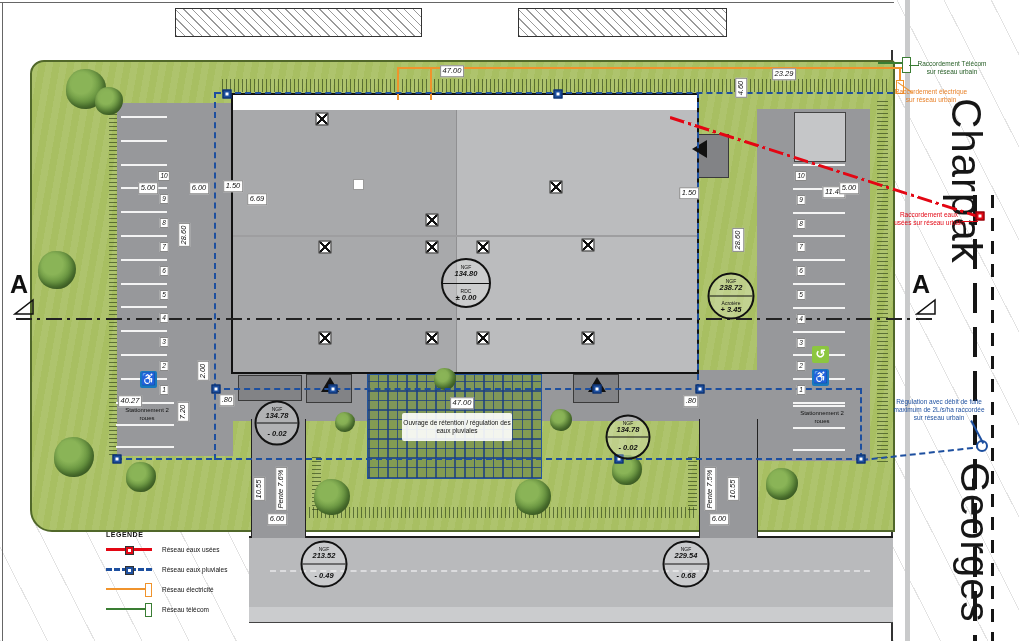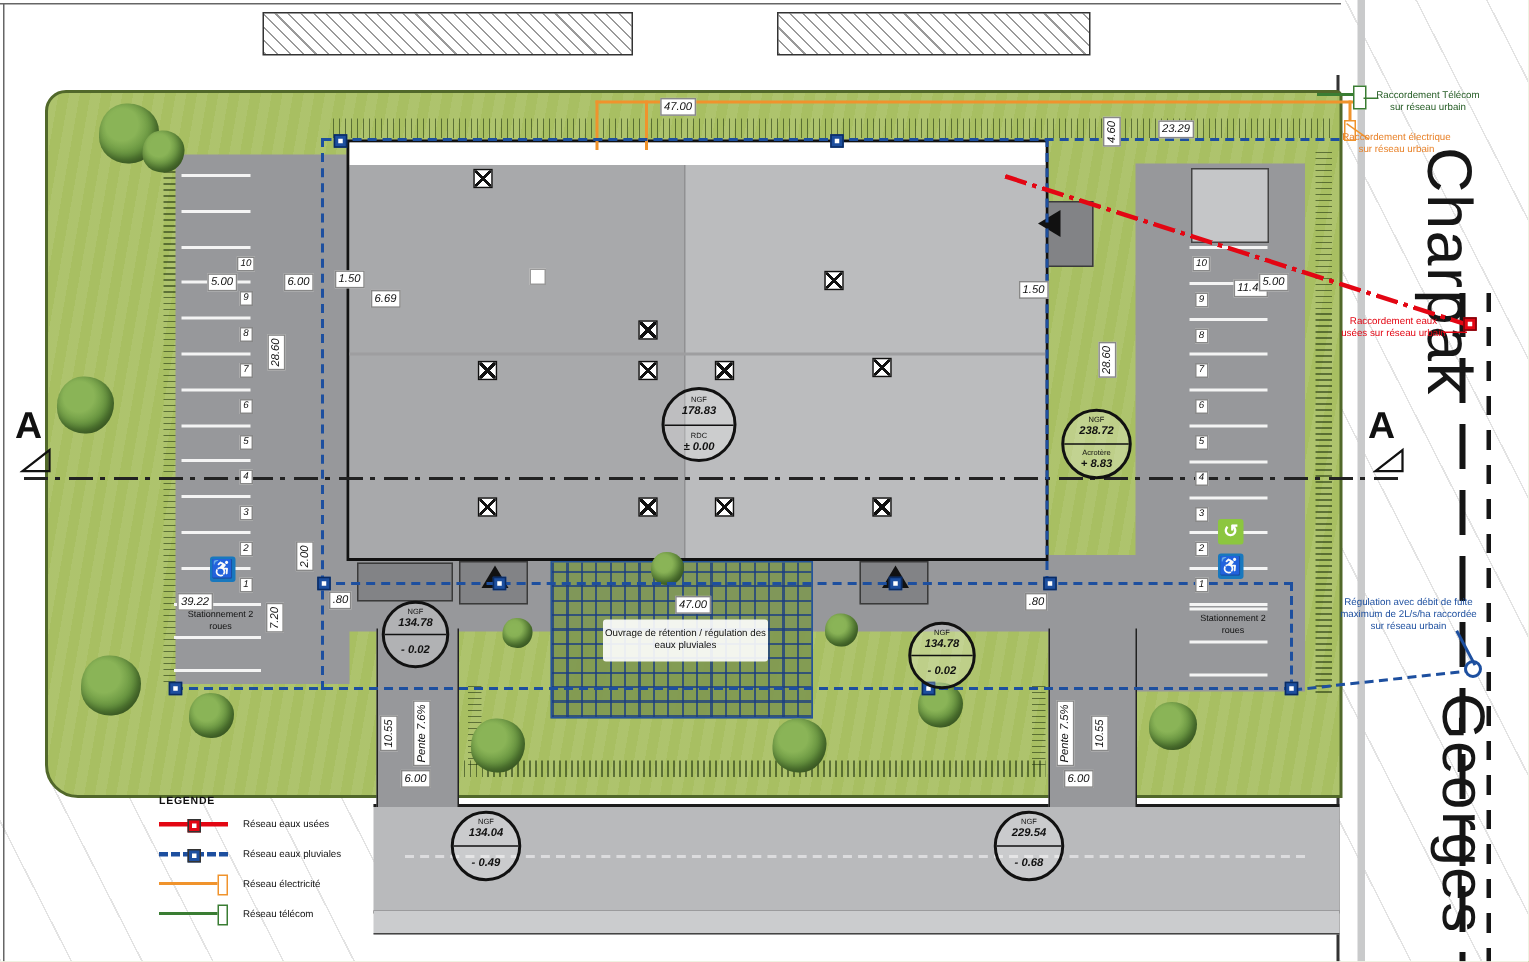--- a/index.html
+++ b/index.html
@@ -184,35 +184,35 @@
         <path d="M2 16 L20 16 L20 2 Z" fill="none" stroke="#111" stroke-width="1.5"></path>
       </svg></div>
   <div class="sec-A" style="left:912px;top:272px;">A</div>
   <div class="abs" style="left:915px;top:298px;z-index:30;"><svg width="22" height="18">
         <path d="M2 16 L20 16 L20 2 Z" fill="none" stroke="#111" stroke-width="1.5"></path>
       </svg></div>
 
   <div class="circle" style="left:466px;top:283px;width:46px;height:46px;">
     <div class="half">
         <span class="ref">NGF</span>
-        <span class="val">178.83</span>
+        <span class="val">134.80</span>
       </div>
     <div class="half bot">
         <span class="ref">RDC</span>
         <span class="val">± 0.00</span>
       </div>
   </div>
   <div class="circle" style="left:731px;top:296px;width:43px;height:43px;">
     <div class="half">
         <span class="ref">NGF</span>
         <span class="val">238.72</span>
       </div>
     <div class="half bot">
         <span class="ref">Acrotère</span>
-        <span class="val">+ 8.83</span>
+        <span class="val">+ 3.45</span>
       </div>
   </div>
   <div class="circle" style="left:277px;top:423px;width:41px;height:41px;">
     <div class="half">
         <span class="ref">NGF</span>
         <span class="val">134.78</span>
       </div>
     <div class="half bot">
         <span class="val">- 0.02</span>
       </div>
@@ -222,49 +222,49 @@
         <span class="ref">NGF</span>
         <span class="val">134.78</span>
       </div>
     <div class="half bot">
         <span class="val">- 0.02</span>
       </div>
   </div>
   <div class="circle" style="left:324px;top:564px;width:43px;height:43px;">
     <div class="half">
         <span class="ref">NGF</span>
-        <span class="val">134.04</span>
+        <span class="val">213.52</span>
       </div>
     <div class="half bot">
         <span class="val">- 0.49</span>
       </div>
   </div>
   <div class="circle" style="left:686px;top:564px;width:43px;height:43px;">
     <div class="half">
         <span class="ref">NGF</span>
         <span class="val">229.54</span>
       </div>
     <div class="half bot">
         <span class="val">- 0.68</span>
       </div>
   </div>
 
   <div class="dim" style="left:452px;top:71px;">47.00</div>
-  <div class="dim" style="left:784px;top:86px;">23.29</div>
+  <div class="dim" style="left:784px;top:74px;">23.29</div>
   <div class="dim v" style="left:741px;top:88px;">4.60</div>
   <div class="dim" style="left:148px;top:188px;">5.00</div>
   <div class="dim" style="left:199px;top:188px;">6.00</div>
   <div class="dim" style="left:233px;top:186px;">1.50</div>
   <div class="dim" style="left:257px;top:199px;">6.69</div>
   <div class="dim v" style="left:184px;top:235px;">28.60</div>
   <div class="dim" style="left:689px;top:193px;">1.50</div>
   <div class="dim" style="left:802px;top:192px;margin-left:32px;">11.40</div>
   <div class="dim" style="left:849px;top:188px;">5.00</div>
   <div class="dim v" style="left:738px;top:240px;">28.60</div>
-  <div class="dim" style="left:130px;top:401px;">39.22</div>
+  <div class="dim" style="left:130px;top:401px;">40.27</div>
   <div class="dim v" style="left:183px;top:412px;">7.20</div>
   <div class="dim" style="left:227px;top:400px;">.80</div>
   <div class="dim v" style="left:203px;top:371px;">2.00</div>
   <div class="dim" style="left:691px;top:401px;">.80</div>
   <div class="dim" style="left:462px;top:403px;">47.00</div>
   <div class="dim" style="left:277px;top:519px;">6.00</div>
   <div class="dim v" style="left:259px;top:489px;">10.55</div>
   <div class="dim v" style="left:281px;top:489px;">Pente 7.6%</div>
   <div class="dim" style="left:719px;top:519px;">6.00</div>
   <div class="dim v" style="left:733px;top:489px;">10.55</div>

